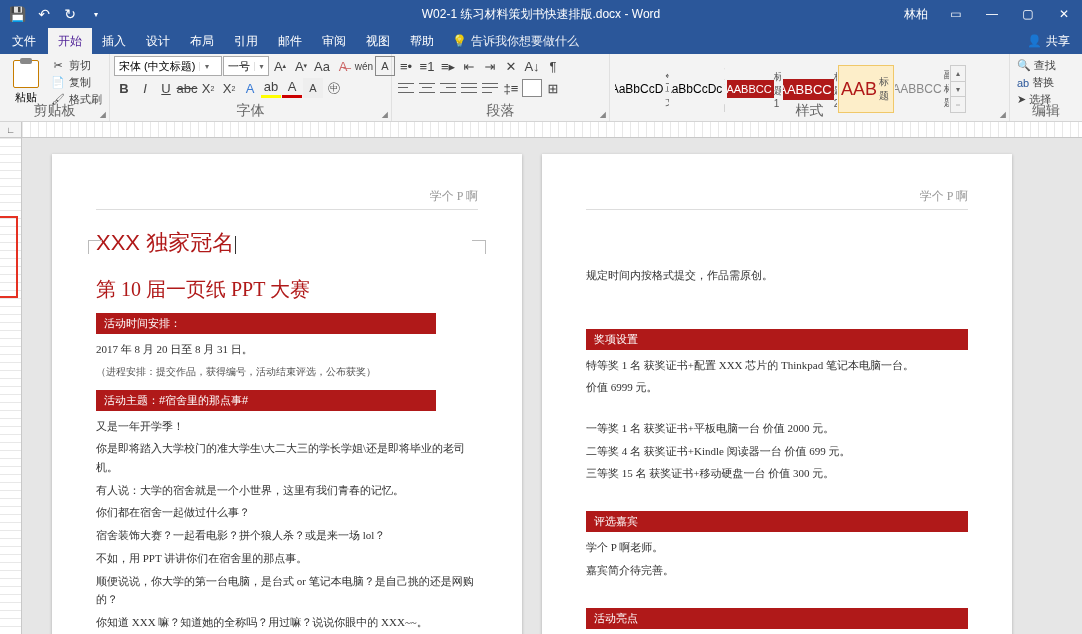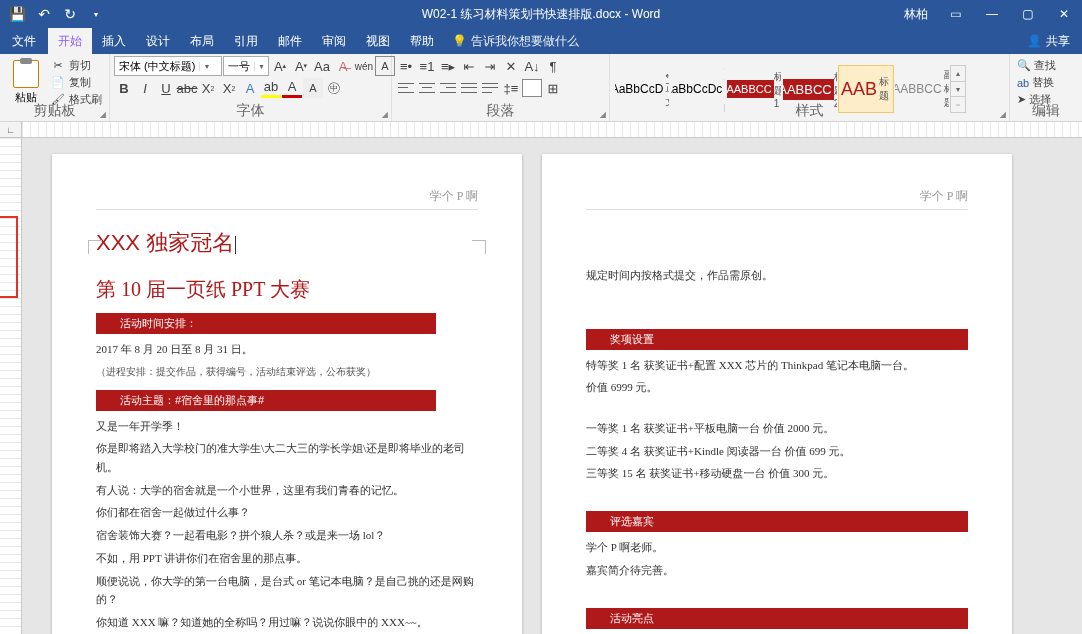--- a/index.html
+++ b/index.html
@@ -7,21 +7,21 @@
 .titlebar{background:#2b579a;height:28px;display:flex;align-items:center;color:#fff;position:relative;}
 .qat{display:flex;gap:2px;padding-left:6px;align-items:center;}
 .qat-btn{width:24px;height:24px;display:flex;align-items:center;justify-content:center;font-size:14px;cursor:pointer;}
 .title-text{position:absolute;left:50%;transform:translateX(-50%);font-size:12px;}
 .win-area{margin-left:auto;display:flex;align-items:center;}
 .user-name{margin-right:10px;font-size:12px;}
 .win-btn{width:36px;height:28px;display:flex;align-items:center;justify-content:center;font-size:12px;}
 .menubar{background:#2b579a;height:26px;display:flex;align-items:center;color:#fff;font-size:12px;}
 .menu-tab{padding:0 10px;height:26px;display:flex;align-items:center;cursor:pointer;}
 .menu-tab.file{padding:0 12px;}
-.menu-tab.active{background:#f3f3f3;color:#8b5cf6;}
+.menu-tab.active{background:#f3f3f3;color:#4c1d95;}
 .tell-me{margin-left:8px;display:flex;align-items:center;gap:4px;opacity:.9;}
 .share-btn{margin-left:auto;padding:0 12px;height:26px;display:flex;align-items:center;gap:4px;}
 .ribbon{background:#f3f3f3;height:68px;display:flex;border-bottom:1px solid #d4d4d4;}
 .rgroup{display:flex;flex-direction:column;border-right:1px solid #e0e0e0;padding:1px 4px 0;position:relative;}
 .rgroup-label{position:absolute;bottom:1px;left:0;right:0;text-align:center;font-size:14px;color:#666;}
 .rgroup-dlg{position:absolute;bottom:2px;right:3px;font-size:8px;color:#888;}
 .rcontent{flex:1;display:flex;align-items:flex-start;}
 .big-btn{display:flex;flex-direction:column;align-items:center;justify-content:center;width:44px;height:54px;font-size:11px;gap:2px;}
 .paste-icon{width:26px;height:28px;background:#fff;border:1px solid #c77d00;border-radius:2px;position:relative;}
 .paste-icon::before{content:"";position:absolute;top:-3px;left:6px;width:12px;height:6px;background:#888;border-radius:2px;}
@@ -57,21 +57,21 @@
 .red-mark{position:absolute;left:-2px;top:78px;width:20px;height:82px;border:2px solid #e53122;}
 .pages{flex:1;overflow:hidden;display:flex;gap:20px;padding:16px 30px;background:#e6e6e6;}
 .page{background:#fff;box-shadow:0 1px 3px rgba(0,0,0,.25);width:470px;height:620px;padding:34px 44px 20px;font-size:11px;color:#333;position:relative;}
 .page-header{text-align:right;color:#999;font-family:"Microsoft YaHei";font-size:12px;border-bottom:1px solid #ddd;padding-bottom:4px;margin-bottom:6px;}
 .corner-mark{position:absolute;width:14px;height:14px;}
 .cm-tl{top:86px;left:36px;border-left:1px solid #bbb;border-top:1px solid #bbb;}
 .cm-tr{top:86px;right:36px;border-right:1px solid #bbb;border-top:1px solid #bbb;}
 .h-red{color:#b01919;font-family:"SimSun",serif;margin:18px 0 6px;}
 .h1-red{font-size:22px;}
 .h2-red{font-size:20px;}
-.bar-red{background:#b01919;color:#fff;padding:3px 24px;font-size:11px;margin:10px 0 6px;}
+.bar-red{background:#b01919;color:#fff;padding:3px 8px;font-size:11px;margin:10px 0 6px;}
 .bar-red.wide{width:340px;}
 .bar-red.full{width:100%;}
 .body-line{font-size:11px;color:#333;margin:4px 0;line-height:1.7;font-family:"SimSun",serif;}
 .small-note{font-size:10px;color:#555;}
 .cursor-mark{display:inline-block;width:1px;height:18px;background:#333;vertical-align:middle;margin-left:1px;}
 </style>
 </head>
 <body>
 
 <div class="titlebar">

